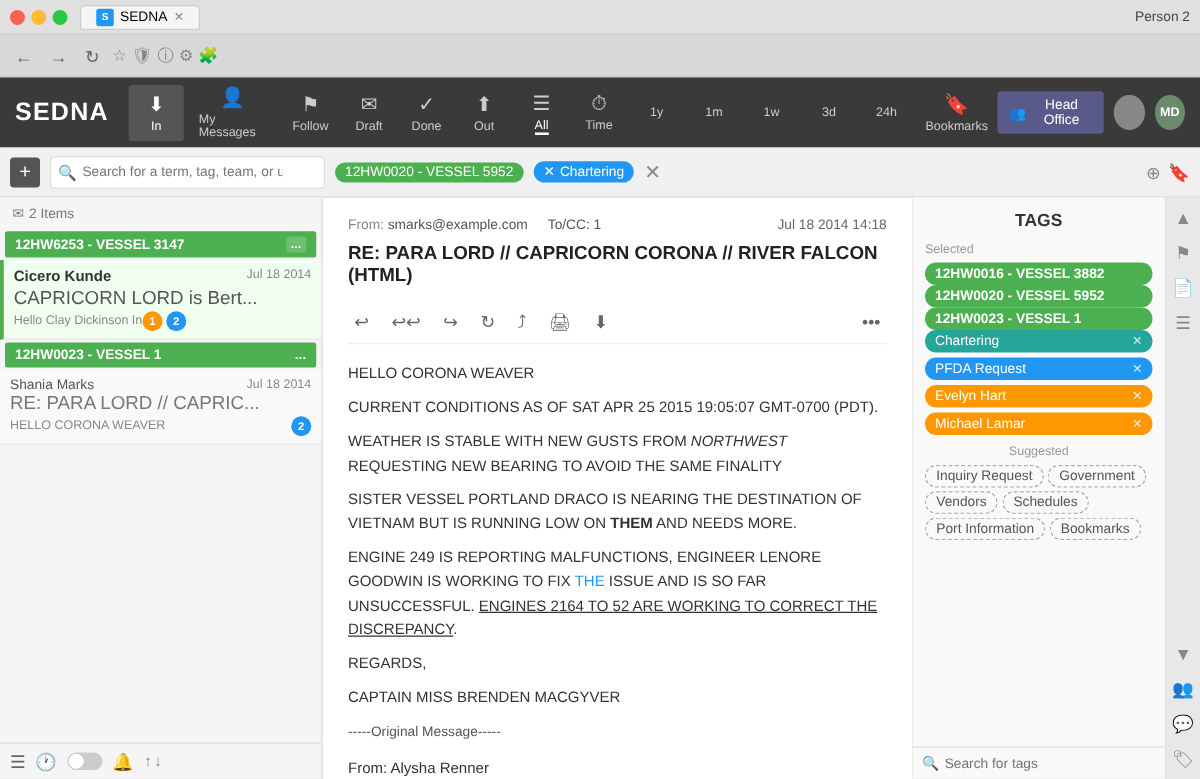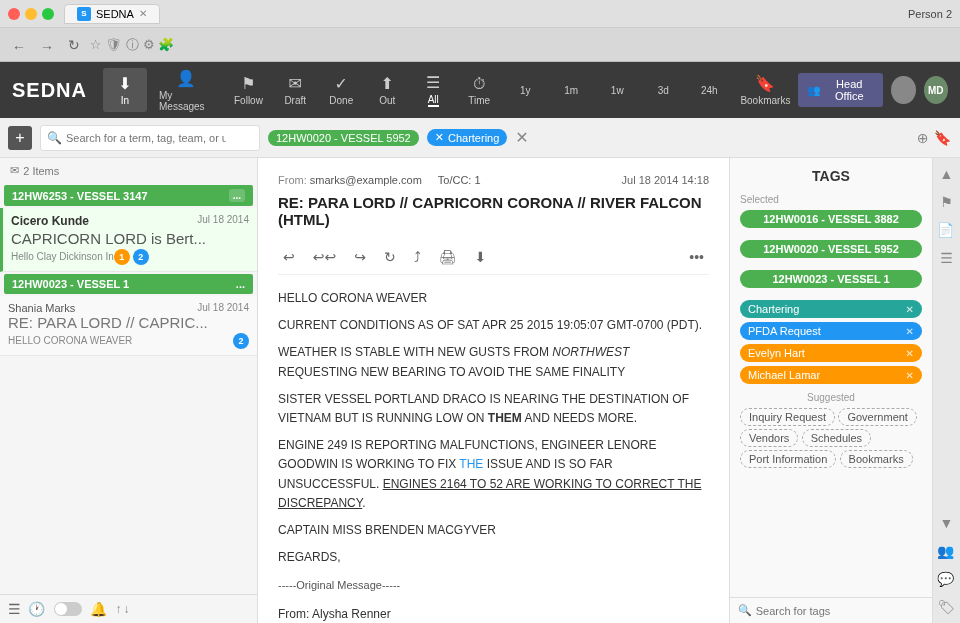--- a/index.html
+++ b/index.html
@@ -98,21 +98,21 @@
     .email-body { font-size: 12px; line-height: 1.6; color: #333; }
     .email-body p { margin-bottom: 8px; }
     .email-body .underline { text-decoration: underline; }
     .divider-line { margin: 10px 0; font-size: 11px; color: #555; }
 
     
     .right-sidebar { width: 203px; background: #f9f9f9; border-left: 1px solid #ddd; display: flex; flex-direction: column; }
     .tags-panel { padding: 10px; flex: 1; overflow-y: auto; }
     .tags-title { font-size: 14px; font-weight: bold; color: #333; text-align: center; margin-bottom: 10px; }
     .tags-section-label { font-size: 10px; color: #999; margin-bottom: 5px; }
-    .tag-item { border-radius: 10px; padding: 3px 8px; font-size: 11px; font-weight: bold; color: white; display: inline-block; margin-bottom: 12px; cursor: pointer; width: 100%; text-align: center; }
+    .tag-item { border-radius: 10px; padding: 3px 8px; font-size: 11px; font-weight: bold; color: white; display: inline-block; margin-bottom: 0; cursor: pointer; width: 100%; }
     .tag-item.green { background: #4CAF50; }
     .tag-item-removable { border-radius: 10px; padding: 3px 8px; font-size: 11px; color: white; display: flex; align-items: center; justify-content: space-between; margin-bottom: 4px; cursor: pointer; }
     .tag-item-removable.teal { background: #26a69a; }
     .tag-item-removable.orange { background: #FF9800; }
     .tag-remove { font-size: 10px; color: rgba(255,255,255,0.8); }
     .suggested-label { font-size: 10px; color: #999; margin-top: 8px; margin-bottom: 5px; text-align: center; }
     .suggested-tag { border: 1px dashed #aaa; border-radius: 10px; padding: 2px 8px; font-size: 11px; color: #555; display: inline-block; margin-bottom: 3px; cursor: pointer; }
     .tags-search { display: flex; align-items: center; gap: 4px; padding: 6px 8px; border-top: 1px solid #ddd; }
     .tags-search-icon { color: #888; font-size: 11px; }
     .tags-search-input { border: none; outline: none; font-size: 11px; flex: 1; background: transparent; }
@@ -313,22 +313,22 @@
       <button class="action-btn">🖨</button>
       <button class="action-btn">⬇</button>
       <button class="action-btn action-more">•••</button>
     </div>
     <div class="email-body">
       <p>HELLO CORONA WEAVER</p>
       <p>CURRENT CONDITIONS AS OF SAT APR 25 2015 19:05:07 GMT-0700 (PDT).</p>
       <p>WEATHER IS STABLE WITH NEW GUSTS FROM <em>NORTHWEST</em> REQUESTING NEW BEARING TO AVOID THE SAME FINALITY</p>
       <p>SISTER VESSEL PORTLAND DRACO IS NEARING THE DESTINATION OF VIETNAM BUT IS RUNNING LOW ON <strong>THEM</strong> AND NEEDS MORE.</p>
       <p>ENGINE 249 IS REPORTING MALFUNCTIONS, ENGINEER LENORE GOODWIN IS WORKING TO FIX <span style="color:#2196F3;">THE</span> ISSUE AND IS SO FAR UNSUCCESSFUL. <span class="underline">ENGINES 2164 TO 52 ARE WORKING TO CORRECT THE DISCREPANCY</span>.</p>
+      <p>REGARDS,</p>
       <p>CAPTAIN MISS BRENDEN MACGYVER</p>
-      <p>REGARDS,</p>
       <div class="divider-line">-----Original Message-----</div>
       <p>From: Alysha Renner</p>
       <p>Sent: Sat Nov 29 2014 21:20:51 GMT-0800 (PST)</p>
 
     </div>
   </div>
 
   <div class="right-sidebar">
     <div class="tags-panel">
       <div class="tags-title">TAGS</div>

